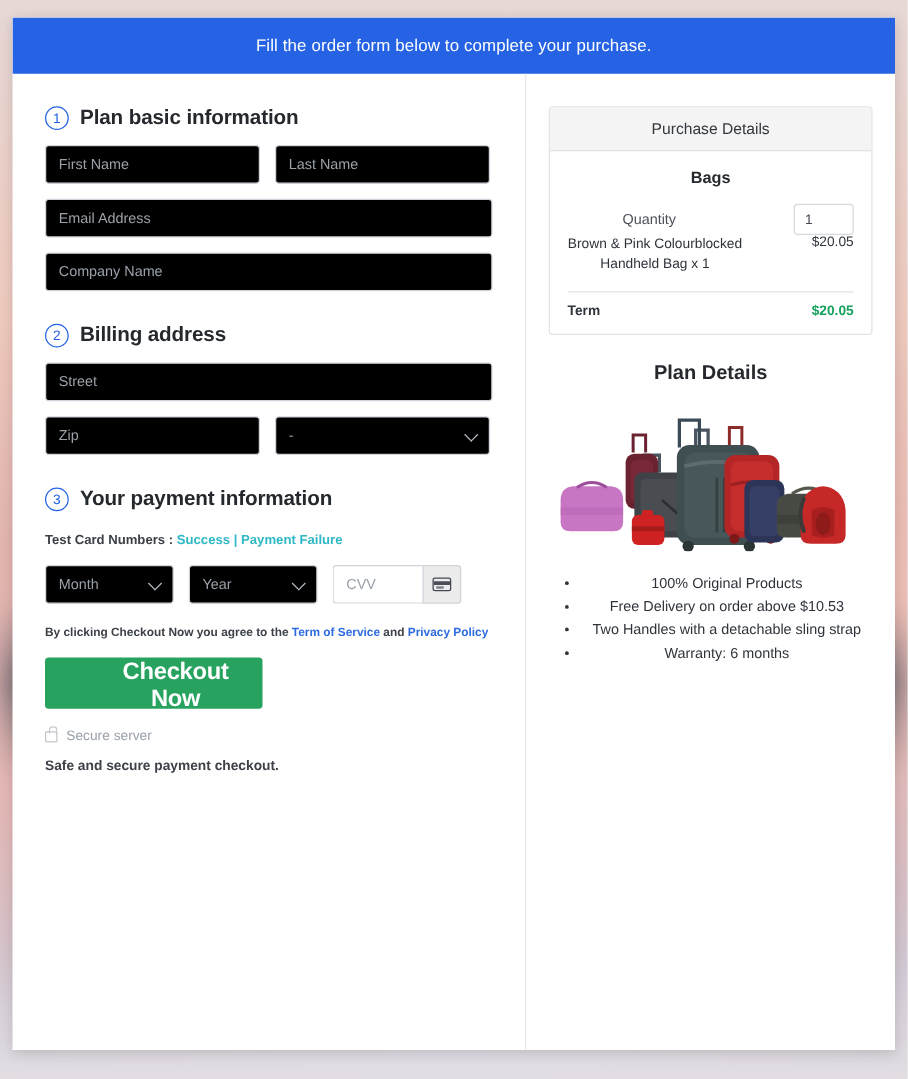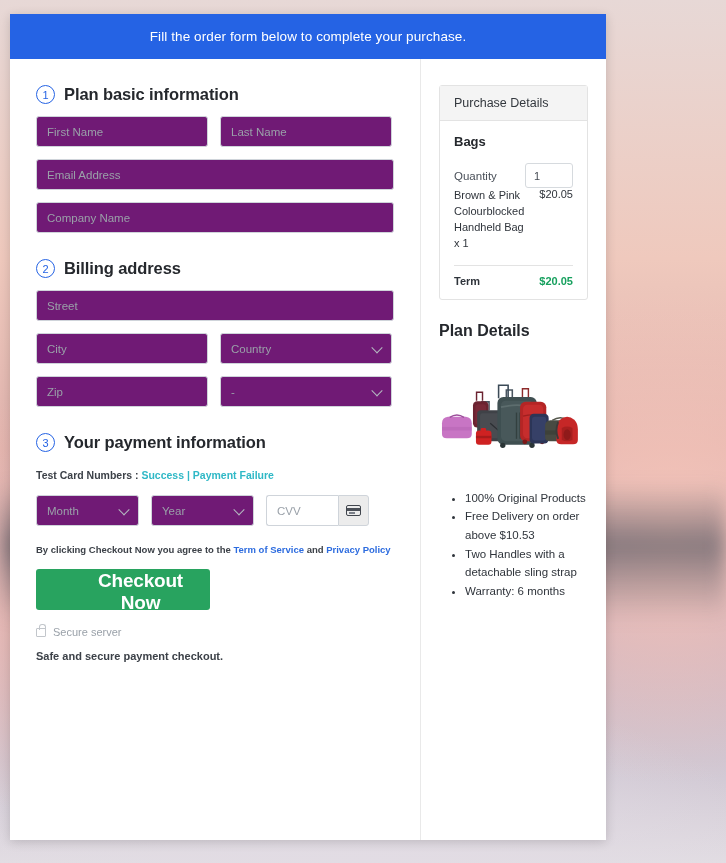--- a/index.html
+++ b/index.html
@@ -21,51 +21,51 @@
       linear-gradient(180deg,#e7d8d6 0%, #efc9bd 30%, #e0b3ae 52%, #c9aebc 72%, #cfc6d2 88%, #e2dde3 100%);
   }
   #bg::after {
     content: ""; position: absolute; left: 0; right: 0; top: 56%; height: 16%;
     background: linear-gradient(180deg, rgba(58,70,86,0) 0%, rgba(48,60,76,.55) 45%, rgba(70,72,92,0) 100%);
     filter: blur(9px);
   }
 
   #card {
     position: absolute; left: 10px; top: 14px;
-    width: 596px; height: 826px;
+    width: 706px; height: 826px;
     background: #ffffff;
     box-shadow: 0 2px 10px rgba(0,0,0,.16);
     overflow: hidden;
   }
 
   .banner {
     height: 45px; background: #2563e4;
     color: #fff; font-size: 13.5px;
     display: flex; align-items: center; justify-content: center;
     letter-spacing: .1px;
   }
 
   .body-wrap { display: flex; height: 781px; }
   .left-col { width: 411px; padding: 26px 26px 0 26px; border-right: 1px solid #e9e9e9; }
-  .right-col { flex: 1; padding: 26px 18px 0 18px; }
+  .right-col { flex: 1; padding: 26px 18px 0 18px; text-align: center; }
 
   
   .sec-head { display: flex; align-items: center; gap: 9px; }
   .sec-num {
     width: 19px; height: 19px; border-radius: 50%;
     border: 1.4px solid #2563e4; color: #2563e4;
     font-size: 11px; display: flex; align-items: center; justify-content: center;
     flex: 0 0 auto;
   }
   .sec-title { font-size: 16.5px; color: #25282d; font-weight: 600; letter-spacing: -.1px; }
 
   .row { display: flex; gap: 12px; margin-top: 12px; }
   .fld {
     height: 31px; border: 1px solid #cfd4da; border-radius: 3px;
-    background: #701a75; display: flex; align-items: center;
+    background: #000000; display: flex; align-items: center;
     padding: 0 10px; font-size: 11.5px; color: #9aa1a9;
     flex: 1 1 0; min-width: 0; position: relative;
   }
   .fld.half { flex: 0 0 172px; }
   .fld.full { flex: 1 1 100%; }
   .caret {
     position: absolute; right: 10px; top: 50%; width: 8px; height: 8px;
     border-right: 1.4px solid #b4bac1; border-bottom: 1.4px solid #b4bac1;
     transform: translateY(-65%) rotate(45deg);
   }
@@ -126,21 +126,21 @@
 
   
   .purchase-box { border: 1px solid #e3e3e3; border-radius: 3px; background: #fff; }
   .purchase-head {
     background: #f4f4f4; border-bottom: 1px solid #e3e3e3;
     padding: 10px 14px; font-size: 12.5px; color: #33383e;
   }
   .purchase-body { padding: 13px 14px 12px 14px; }
   .bags-title { font-size: 13px; font-weight: 700; color: #25282d; }
   .qty-row { display: flex; align-items: center; justify-content: space-between; margin-top: 14px; }
-  .qty-label { font-size: 11.5px; color: #4a5059; }
+  .qty-label { font-size: 11.5px; color: #4a5059; margin-left: 44px; }
   .qty-input {
     width: 48px; height: 25px; border: 1px solid #d6dade; border-radius: 3px;
     display: flex; align-items: center; padding-left: 8px; font-size: 11px; color: #454a52;
   }
   .item-row { display: flex; justify-content: space-between; gap: 10px; }
   .item-name { font-size: 11px; color: #2f343b; line-height: 1.45; max-width: 140px; }
   .item-price { font-size: 11px; color: #2f343b; white-space: nowrap; }
   .hr { border-top: 1px solid #e3e3e3; margin-top: 13px; }
   .total-row { display: flex; justify-content: space-between; margin-top: 9px; }
   .total-label { font-size: 11px; font-weight: 700; color: #2f343b; }
@@ -184,27 +184,20 @@
       </div>
 
       
       <div class="sec-head sec-gap">
         <span class="sec-num">2</span>
         <span class="sec-title">Billing address</span>
       </div>
 
       <div class="row">
         <div class="fld full">Street</div>
-      </div>
-      <div class="row">
-        <div class="fld half">City</div>
-        <div class="fld half">
-          <span>Country</span>
-          <span class="caret"></span>
-        </div>
       </div>
       <div class="row">
         <div class="fld half">Zip</div>
         <div class="fld half">
           <span>-</span>
           <span class="caret"></span>
         </div>
       </div>
 
       

